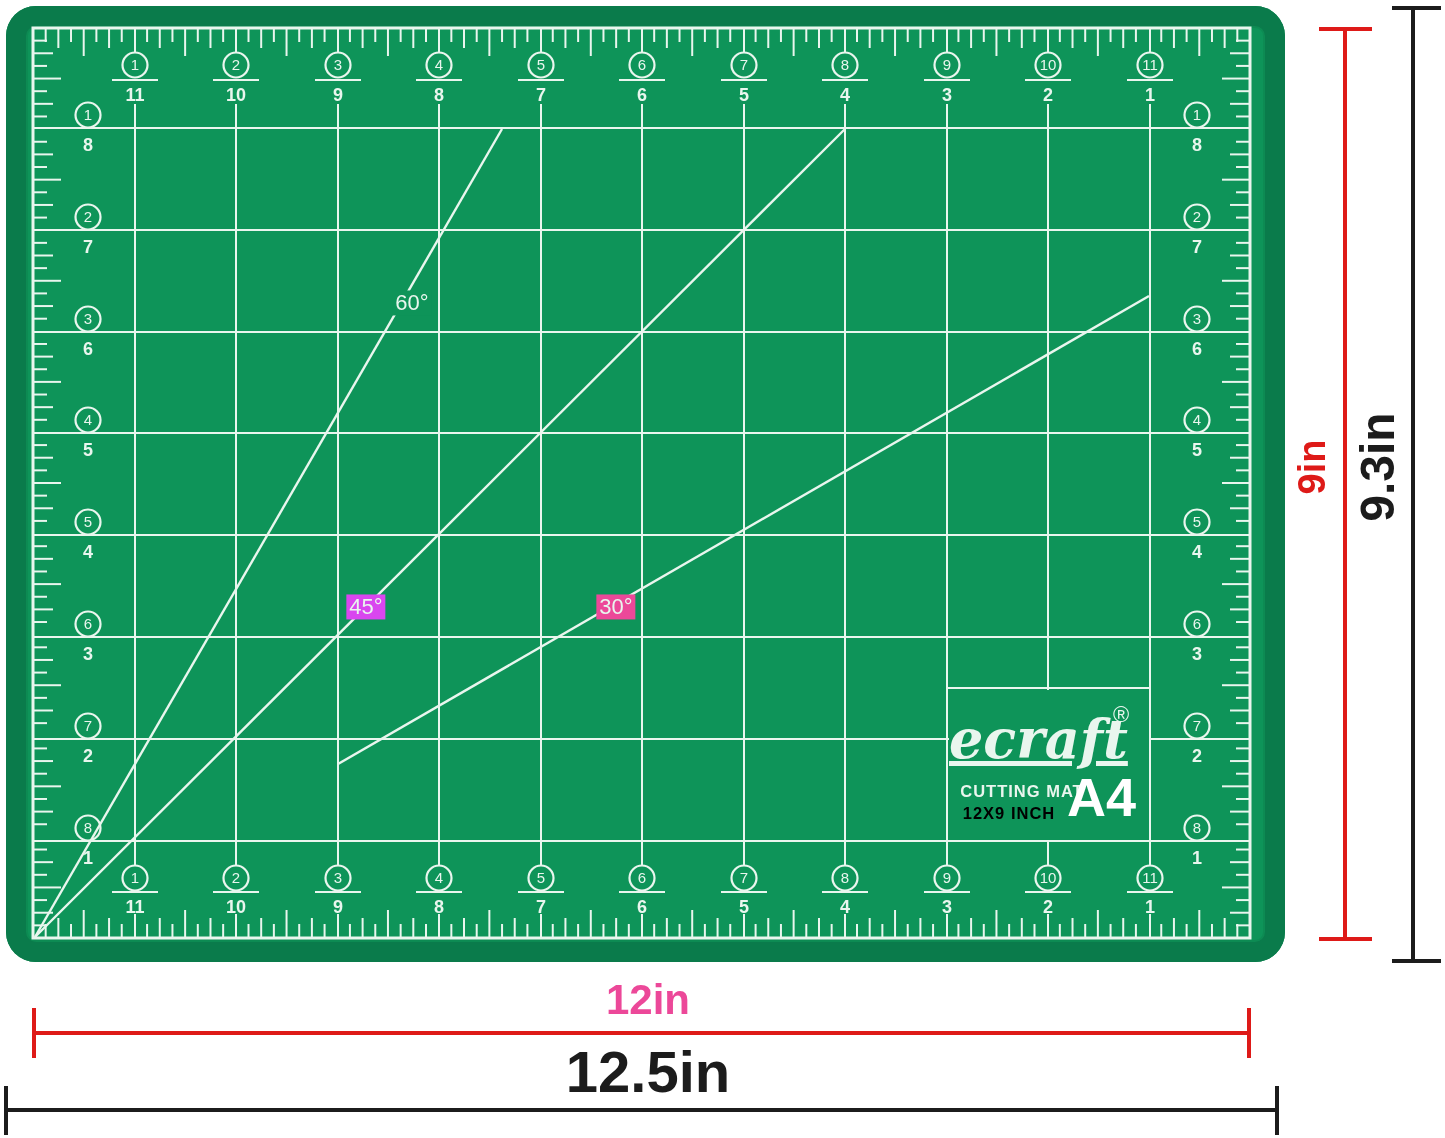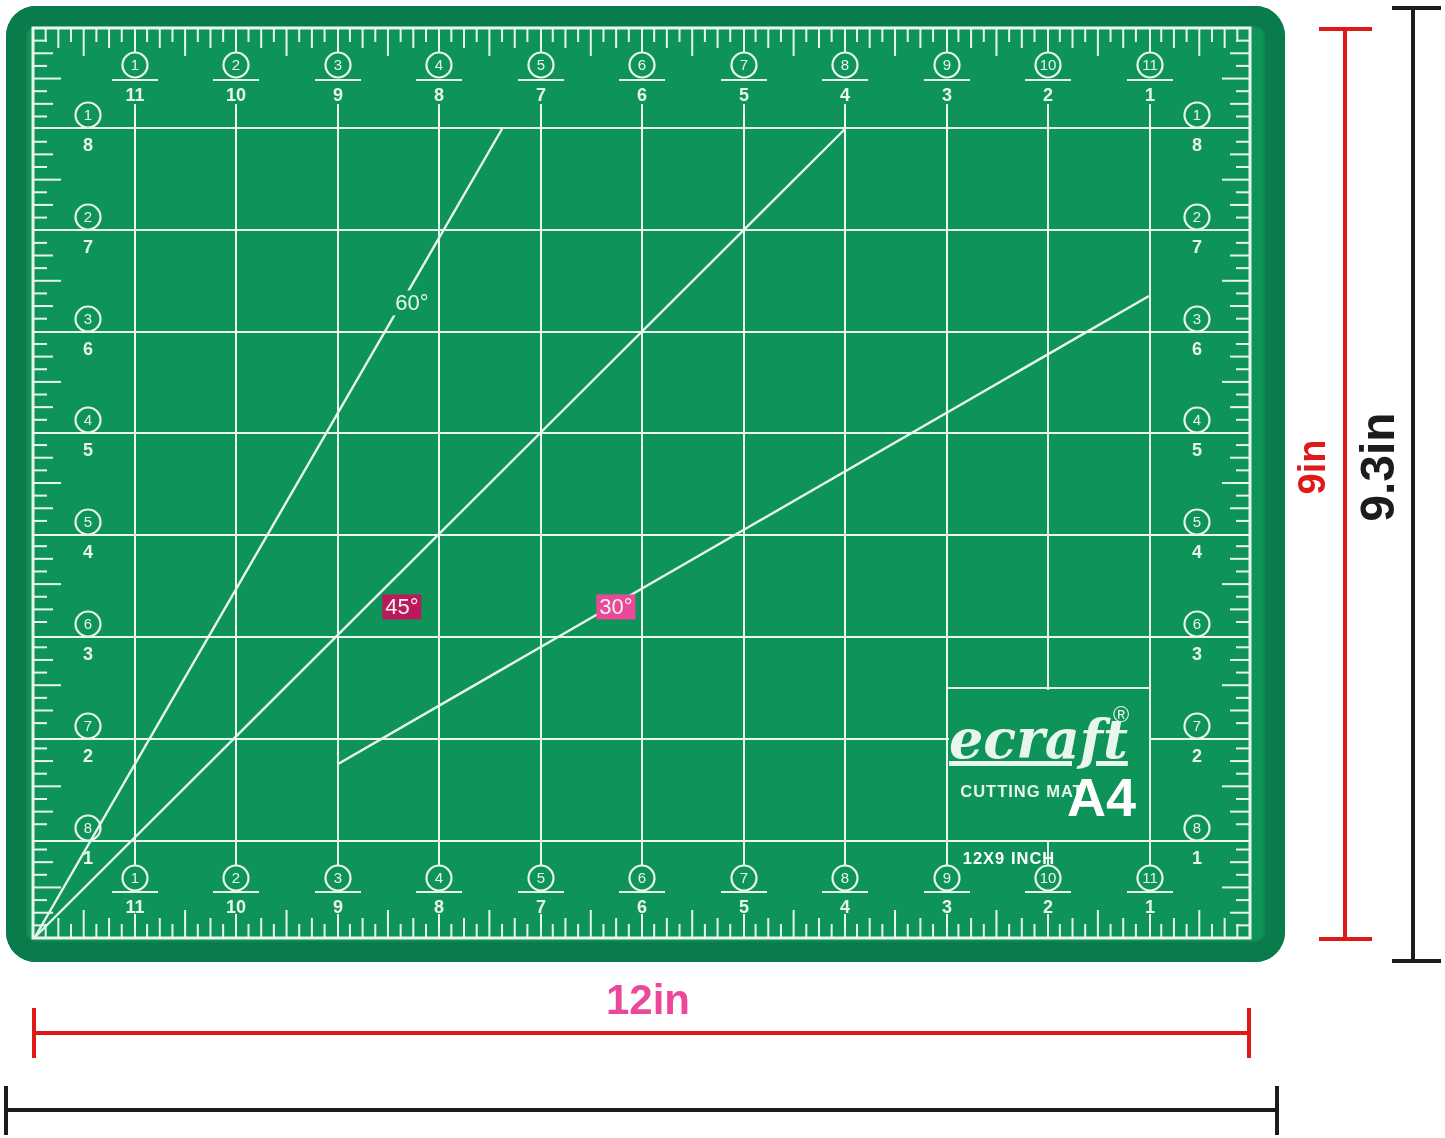--- a/index.html
+++ b/index.html
@@ -11,21 +11,21 @@
   svg.overlay{position:absolute;left:0;top:0;z-index:2;}
   .logo-patch{position:absolute;left:949px;top:690px;width:200px;height:150px;
               background:#0E9459;z-index:3;}
   .logo-brand{position:absolute;left:0px;top:22px;width:175px;text-align:center;
               font-family:"DejaVu Serif",serif;font-style:italic;font-weight:bold;
               font-size:54px;line-height:1;color:#E9F6EE;text-decoration:underline;}
   .logo-reg{position:absolute;left:164px;top:12px;font-size:22px;color:#E9F6EE;}
   .logo-line1{position:absolute;left:0;top:92px;width:146px;text-align:center;
               font-weight:bold;font-size:16.5px;letter-spacing:1px;color:#E9F6EE;white-space:nowrap;}
   .logo-line2{position:absolute;left:0;top:114px;width:120px;text-align:center;
-              font-weight:bold;font-size:16.5px;letter-spacing:1px;color:#ffffff;white-space:nowrap;margin-top:45px;}
+              font-weight:bold;font-size:16.5px;letter-spacing:1px;color:#000000;white-space:nowrap;}
   .logo-badge{position:absolute;left:118px;top:80px;width:80px;text-align:left;
               font-weight:bold;font-size:54px;line-height:1;color:#ffffff;}
   .angle-label{position:absolute;transform:translate(-50%,-50%);z-index:4;
                font-size:22px;color:#E9F6EE;background:#0E9459;padding:1px 3px;
                line-height:1.05;white-space:nowrap;}
   #angle-60{left:412px;top:303px;}
   #angle-45{left:366px;top:607px;}
   #angle-30{left:616px;top:607px;}
   .dim-label{position:absolute;transform:translate(-50%,-50%);z-index:5;
              font-weight:bold;white-space:nowrap;}
@@ -582,20 +582,21 @@
 
   <div class="logo-patch" style="background: rgb(14, 148, 89);">
     <div class="logo-brand">ecraft</div>
     <div class="logo-reg">®</div>
     <div class="logo-line1">CUTTING MAT</div>
     <div class="logo-line2">12X9 INCH</div>
     <div class="logo-badge">A4</div>
   </div>
 
   <div class="angle-label" id="angle-60" style="background: rgb(14, 148, 89);">60°</div>
-  <div class="angle-label" id="angle-45" style="background: #be185d; margin-left: 36px;">45°</div>
+  <div class="angle-label" id="angle-45" style="background: #d946ef;">45°</div>
   <div class="angle-label" id="angle-30" style="background: #ec4899;">30°</div>
 
   <div class="dim-label" id="dim-grid-width" style="color: #ec4899;">12in</div>
+  <div class="dim-label" id="dim-total-width" style="color: rgb(28, 28, 28);">12.5in</div>
   <div class="dim-label" id="dim-grid-height" style="color: rgb(222, 26, 24);">9in</div>
   <div class="dim-label" id="dim-total-height" style="color: rgb(28, 28, 28);">9.3in</div>
 
 </div>
 
 </body></html>

